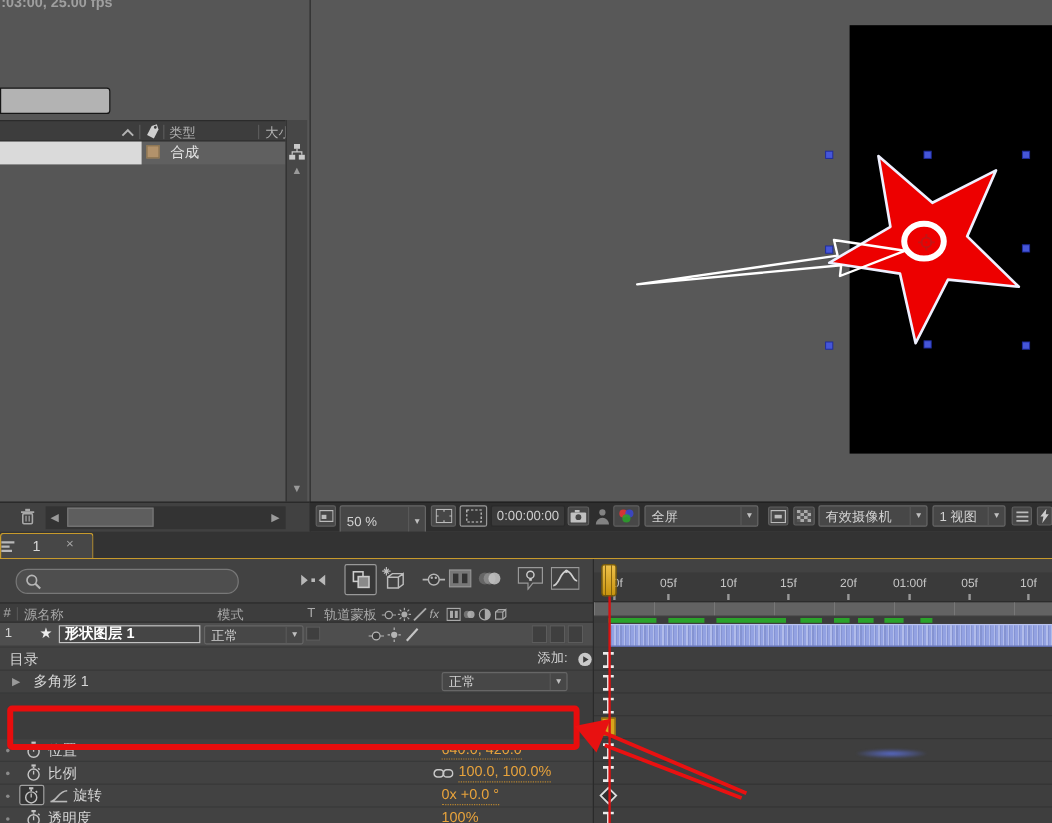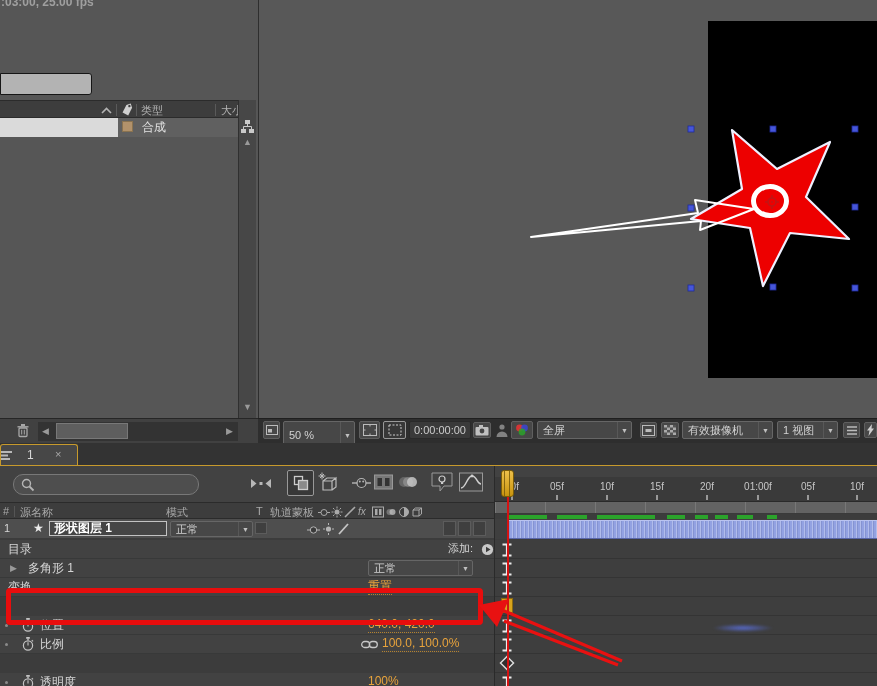--- a/index.html
+++ b/index.html
@@ -292,21 +292,21 @@
     <div class="ab tick" style="left:211px;top:18px;"></div>
     <div class="ab tick" style="left:262px;top:18px;"></div>
     <div class="ab tick" style="left:312px;top:18px;"></div>
     <div class="ab tick" style="left:361px;top:18px;"></div>
   </div>
 
   <div class="ab hdr" style="left:0;top:502px;width:495px;height:17px;font-size:11px;color:#a9a9a9;">
     <span class="ab tx" style="left:3px;top:2px;">#</span>
     <div class="ab" style="left:14px;top:3px;width:1px;height:11px;background:#555;"></div>
     <span class="ab tx" style="left:20px;top:2px;">源名称</span>
-    <span class="ab tx" style="left:166px;top:2px;">模式</span>
+    <span class="ab tx" style="left:181px;top:2px;">模式</span>
     <span class="ab tx" style="left:256px;top:2px;">T</span>
     <span class="ab tx" style="left:270px;top:2px;">轨道蒙板</span>
     <svg class="ab" style="left:318px;top:3px;" width="12" height="12">
         <line x1="0" y1="6.5" x2="12" y2="6.5" stroke="#a9a9a9"></line>
         <circle cx="6" cy="6.5" r="3" fill="#3a3a3a" stroke="#a9a9a9"></circle>
       </svg>
     <svg class="ab" style="left:331px;top:3px;" width="12" height="12">
         <circle cx="6" cy="6" r="2.5" fill="#a9a9a9"></circle>
         <path d="M6,0.5 v2 M6,9.5 v2 M0.5,6 h2 M9.5,6 h2 M2,2 l1.5,1.5 M8.5,8.5 l1.5,1.5 M10,2 l-1.5,1.5 M3.5,8.5 L2,10" stroke="#a9a9a9"></path>
       </svg>
@@ -393,43 +393,52 @@
       </svg>
   </div>
   <div class="ab prow" style="top:559px;">
     <span class="ab arrowglyph" style="left:10px;top:5px;">▶</span>
     <span class="ab plab tx" style="left:28px;top:0;">多角形 1</span>
     <div class="ab dd" style="left:368px;top:1px;width:105px;height:16px;">
       <span class="dd-l">正常</span>
         <span class="dd-c">▼</span>
     </div>
   </div>
-  <div class="ab prow" style="top:578px;">
-    <span class="ab plab tx" style="left:8px;top:0;">变换</span>
-    <span class="ab val tx" style="left:368px;top:1px;">重置</span>
-  </div>
   <div class="ab prow" style="top:616px;">
     <div class="ab navdot" style="left:5px;top:8px;"></div>
     <svg class="ab" style="left:21px;top:1px;" width="14" height="16">
         <use href="#sw"></use>
       </svg>
     <span class="ab plab tx" style="left:40px;top:0;">位置</span>
     <span class="ab val tx" style="left:368px;top:1px;">640.0, 420.0</span>
   </div>
   <div class="ab prow" style="top:635px;">
     <div class="ab navdot" style="left:5px;top:8px;"></div>
     <svg class="ab" style="left:21px;top:1px;" width="14" height="16">
         <use href="#sw"></use>
       </svg>
     <span class="ab plab tx" style="left:40px;top:0;">比例</span>
     <svg class="ab" style="left:361px;top:4px;" width="17" height="11">
         <rect x="0.7" y="2.5" width="8" height="6" rx="3" fill="none" stroke="#c8c8c8" stroke-width="1.3"></rect>
         <rect x="8.3" y="2.5" width="8" height="6" rx="3" fill="none" stroke="#c8c8c8" stroke-width="1.3"></rect>
       </svg>
     <span class="ab val tx" style="left:382px;top:1px;">100.0, 100.0%</span>
+  </div>
+  <div class="ab prow" style="top:654px;">
+    <div class="ab navdot" style="left:5px;top:8px;"></div>
+    <div class="ab" style="left:16px;top:0;width:21px;height:17px;background:#353535;border:1px solid #a0a0a0;border-radius:2px;box-sizing:border-box;">
+      <svg class="ab" style="left:2px;top:0;" width="14" height="16">
+          <use href="#sw"></use>
+        </svg>
+    </div>
+    <svg class="ab" style="left:41px;top:3px;" width="16" height="12">
+        <path d="M1,11 H15 M1,11 C6,11 8,2 15,2" stroke="#b8b8b8" fill="none" stroke-width="1.3"></path>
+      </svg>
+    <span class="ab plab tx" style="left:61px;top:0;">旋转</span>
+    <span class="ab val tx" style="left:368px;top:1px;">0x +0.0 °</span>
   </div>
   <div class="ab prow" style="top:673px;border-bottom:none;">
     <div class="ab navdot" style="left:5px;top:8px;"></div>
     <svg class="ab" style="left:21px;top:1px;" width="14" height="16">
         <use href="#sw"></use>
       </svg>
     <span class="ab plab tx" style="left:40px;top:0;">透明度</span>
     <span class="ab val tx" style="left:368px;top:1px;">100%</span>
   </div>
 

